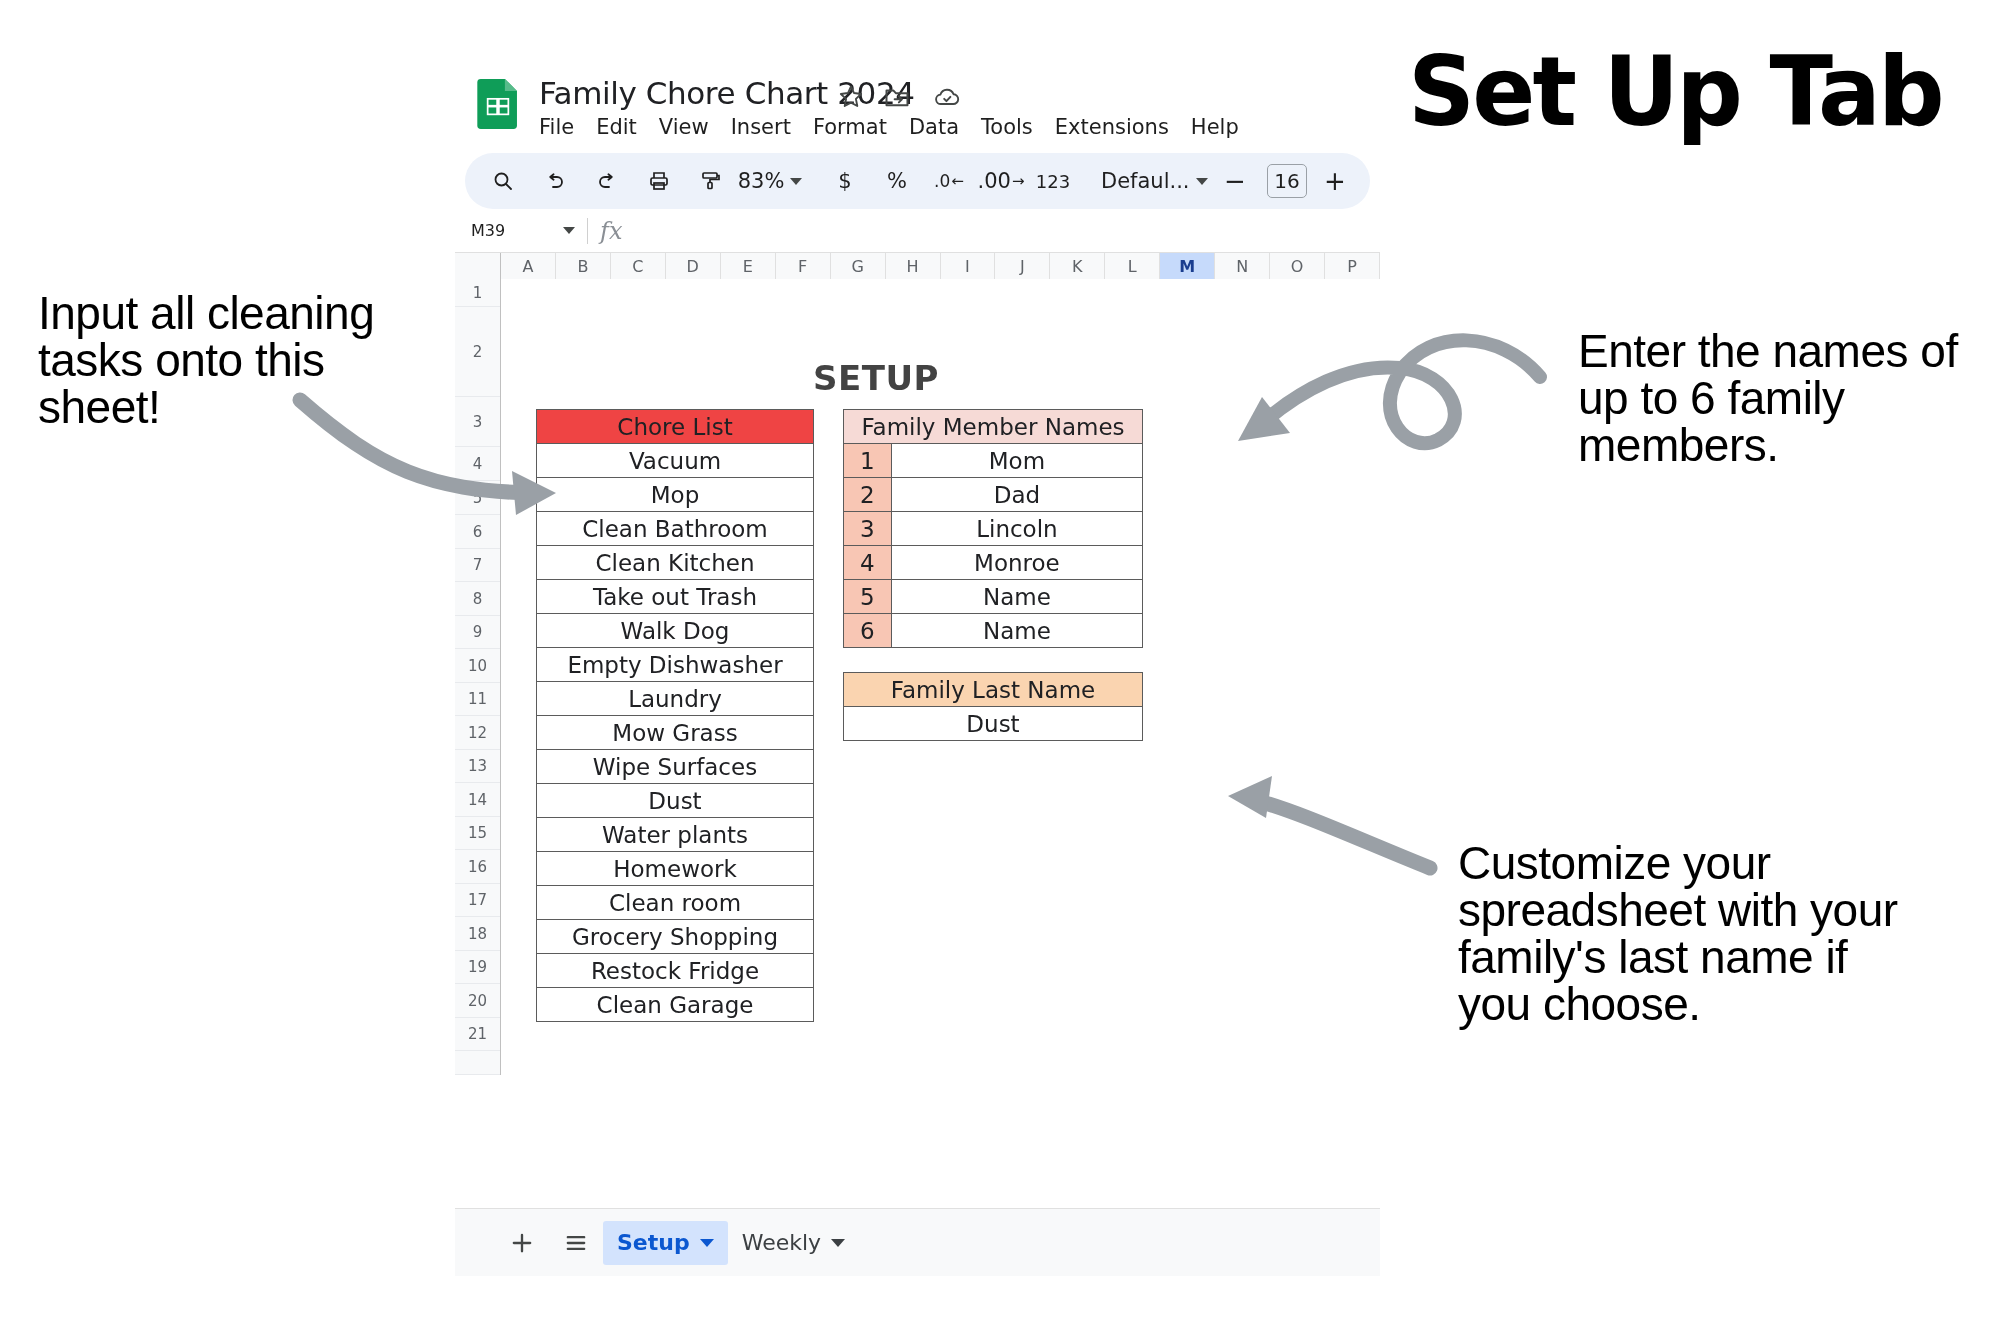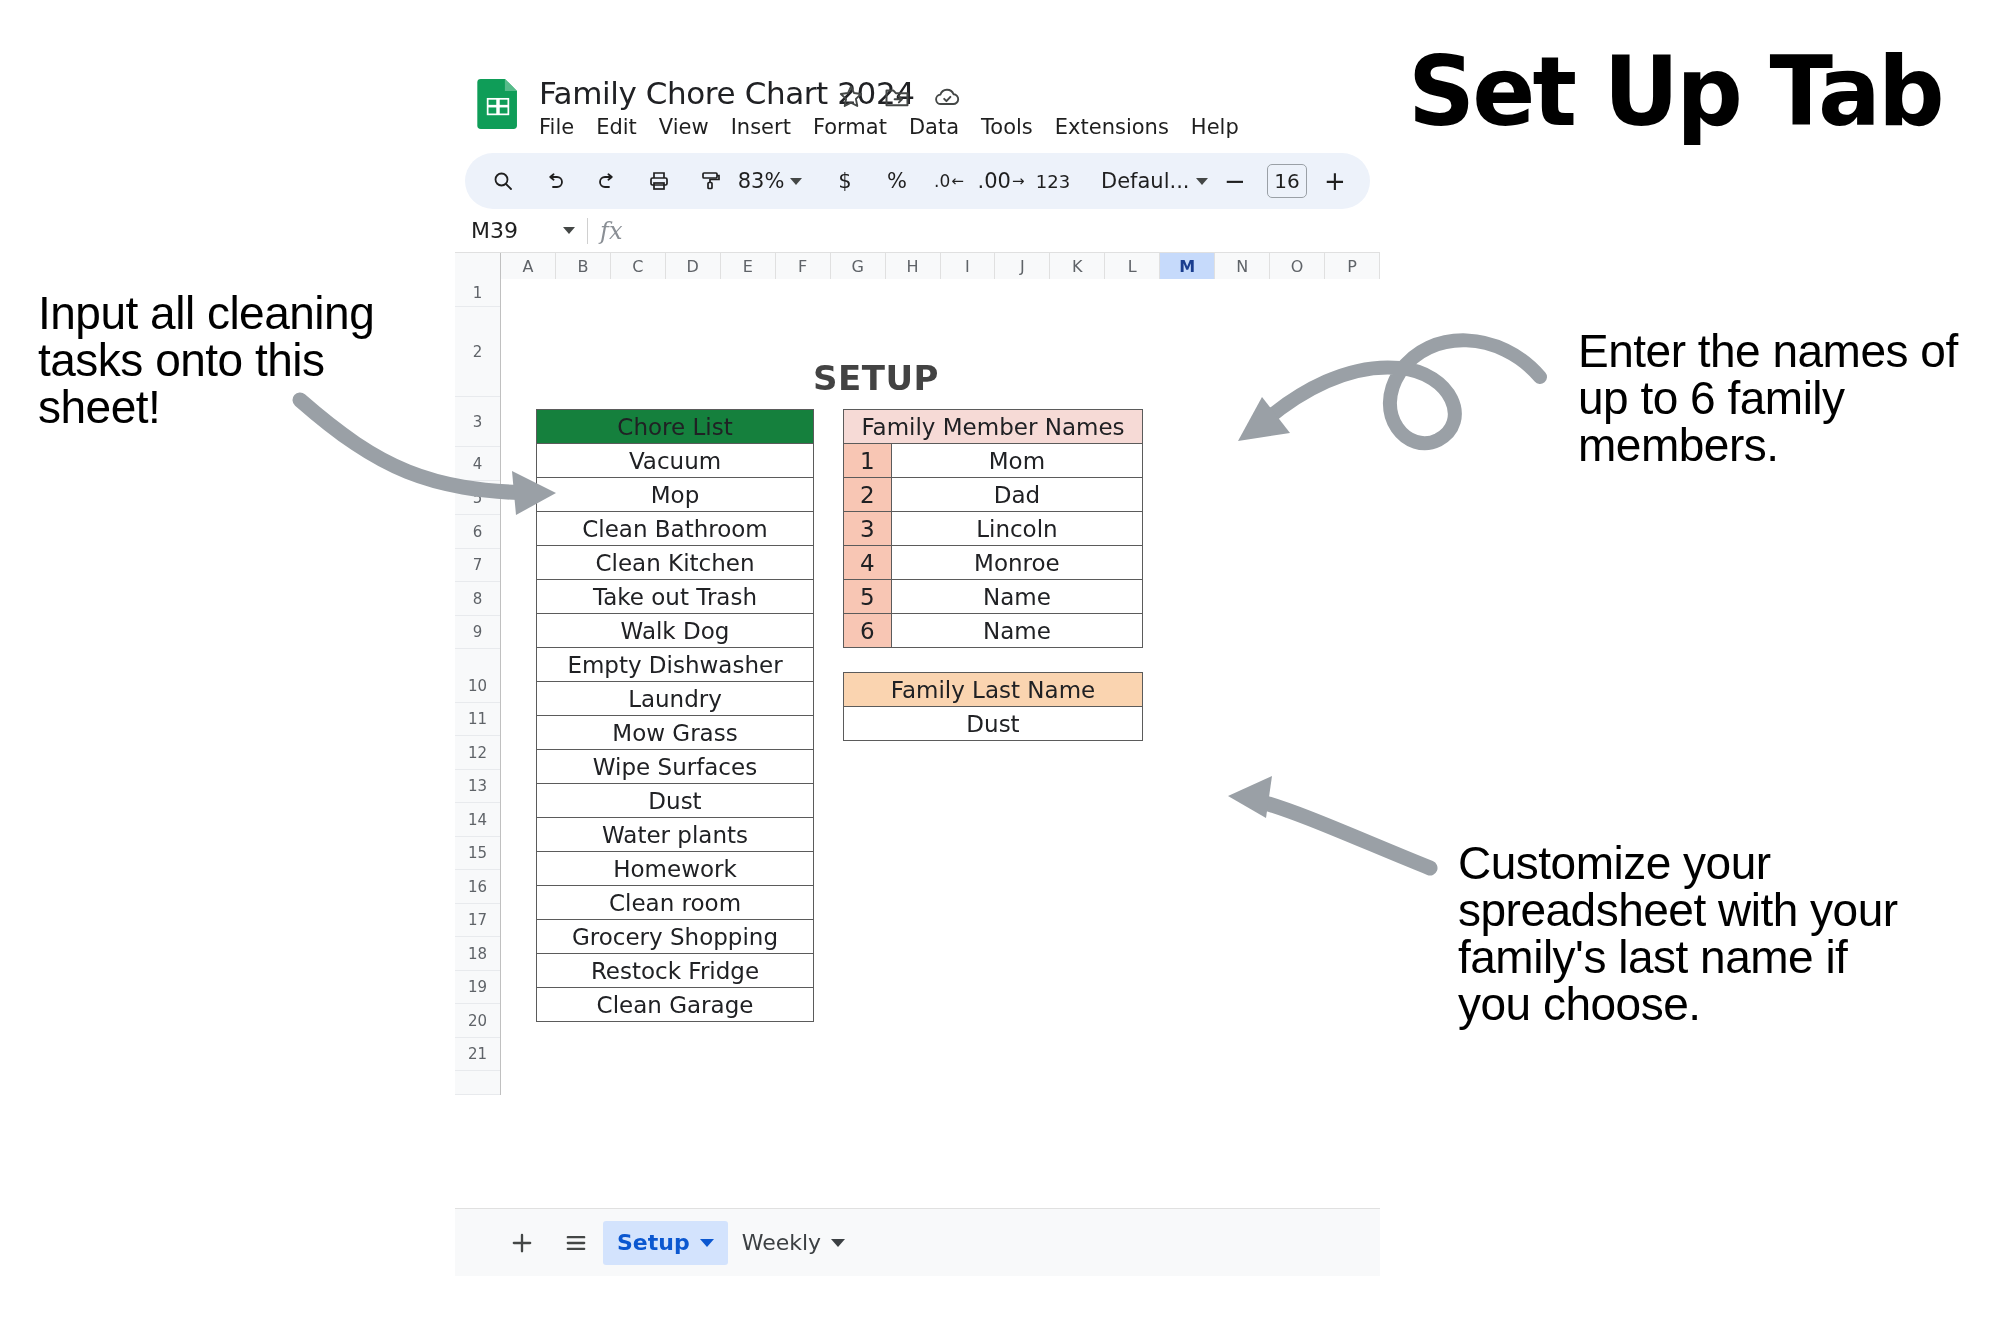--- a/index.html
+++ b/index.html
@@ -129,21 +129,21 @@
     position: relative;
     height: 44px;
     background: #ffffff;
     display: flex; align-items: center;
     border-bottom: 1px solid #e0e0e0;
     padding-left: 8px;
   }
   #namebox {
     width: 118px; display: flex; align-items: center;
     justify-content: space-between;
-    font-size: 22px; color: #1f1f1f;
+    font-size: 16px; color: #1f1f1f;
     font-family: "DejaVu Sans", sans-serif;
     padding: 0 6px 0 8px;
   }
   #fx-divider { width:1px; height: 26px; background:#d0d0d0; margin: 0 12px 0 6px;}
   #fx-label {
     font-size: 24px; color: #8a8f95; font-style: italic;
     font-family: "DejaVu Serif", serif;
   }
 
   
@@ -202,21 +202,21 @@
     font-size: 23px;
     color: #202124;
     font-family: "DejaVu Sans", sans-serif;
     height: 34px;
     padding: 0 4px;
     background: #ffffff;
     white-space: nowrap;
   }
   #chore-table { left: 35px; top: 130px; width: 278px; }
   #chore-table td { height: 34px; }
-  #chore-table td.hdr { background: #15803d; text-align: center; }
+  #chore-table td.hdr { background: #ef4444; text-align: center; }
 
   #names-table { left: 342px; top: 130px; width: 300px; }
   #names-table td.hdr { background: #f6dad6; }
   #names-table td.num { background: #f8c6b4; width: 48px; font-size: 23px; }
   #names-table td.nm { width: 252px; }
 
   #lastname-table { left: 342px; top: 393px; width: 300px; }
   #lastname-table td.hdr { background: #fad4b0; }
 
   
@@ -404,21 +404,21 @@
         <div id="rowgutter">
             <div class="rowcell" style="height: 28px;">1</div>
             <div class="rowcell" style="height: 90px;">2</div>
             <div class="rowcell" style="height: 50px;">3</div>
             <div class="rowcell" style="height: 34px;">4</div>
             <div class="rowcell" style="height: 34px;">5</div>
             <div class="rowcell" style="height: 34px;">6</div>
             <div class="rowcell" style="height: 33px;">7</div>
             <div class="rowcell" style="height: 34px;">8</div>
             <div class="rowcell" style="height: 33px;">9</div>
-            <div class="rowcell" style="height: 34px; margin-top: 20px;">10</div>
+            <div class="rowcell" style="height: 34px;">10</div>
             <div class="rowcell" style="height: 33px;">11</div>
             <div class="rowcell" style="height: 34px;">12</div>
             <div class="rowcell" style="height: 33px;">13</div>
             <div class="rowcell" style="height: 34px;">14</div>
             <div class="rowcell" style="height: 33px;">15</div>
             <div class="rowcell" style="height: 34px;">16</div>
             <div class="rowcell" style="height: 33px;">17</div>
             <div class="rowcell" style="height: 34px;">18</div>
             <div class="rowcell" style="height: 33px;">19</div>
             <div class="rowcell" style="height: 34px;">20</div>

